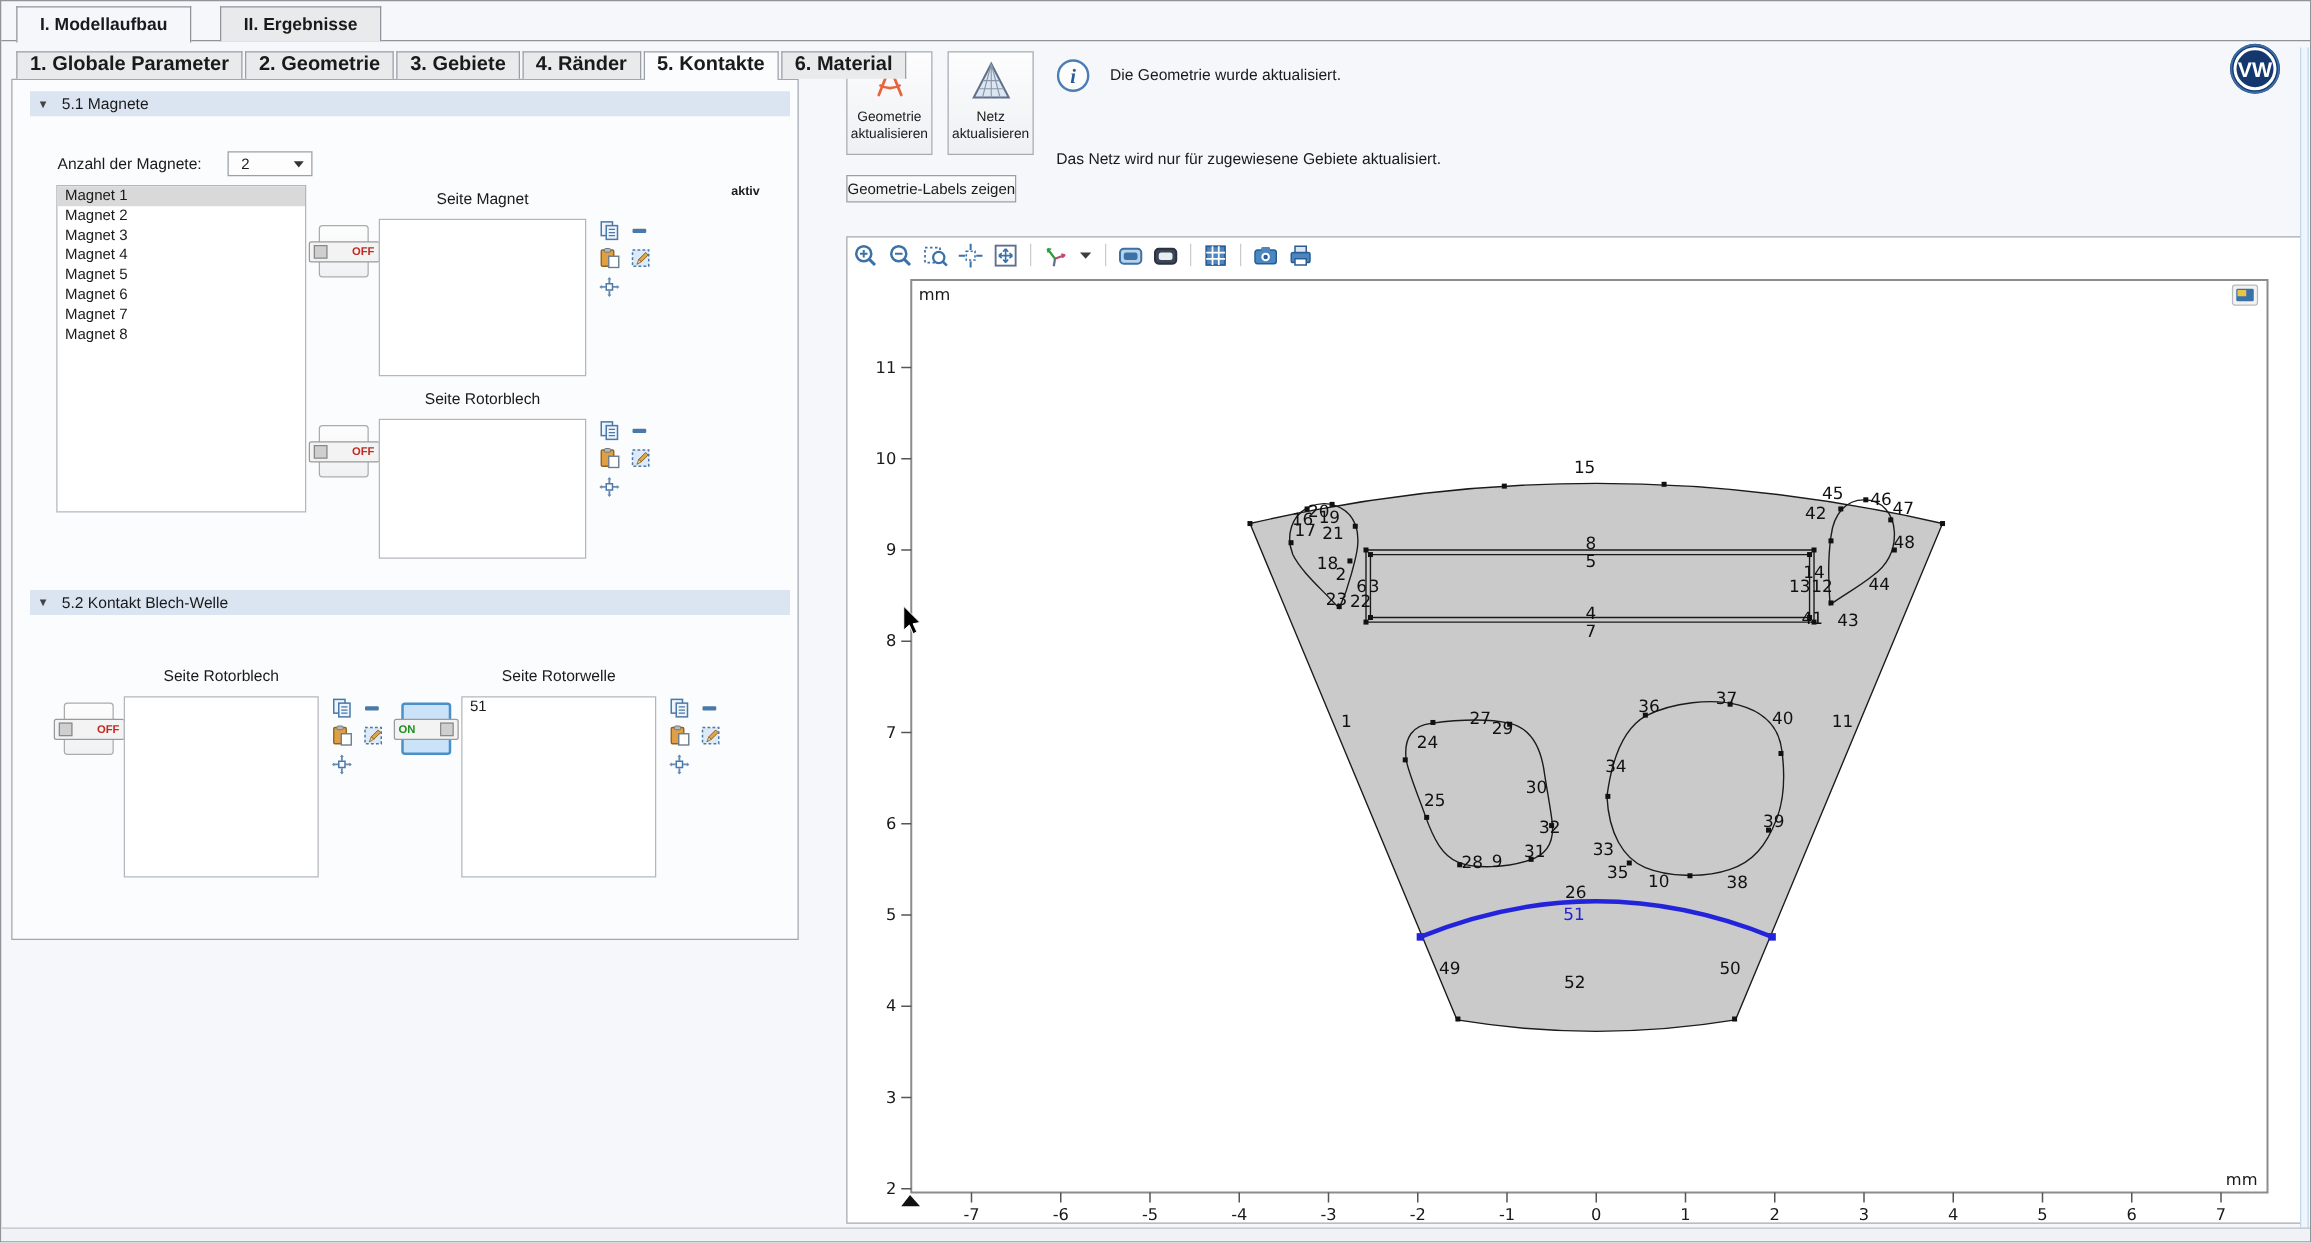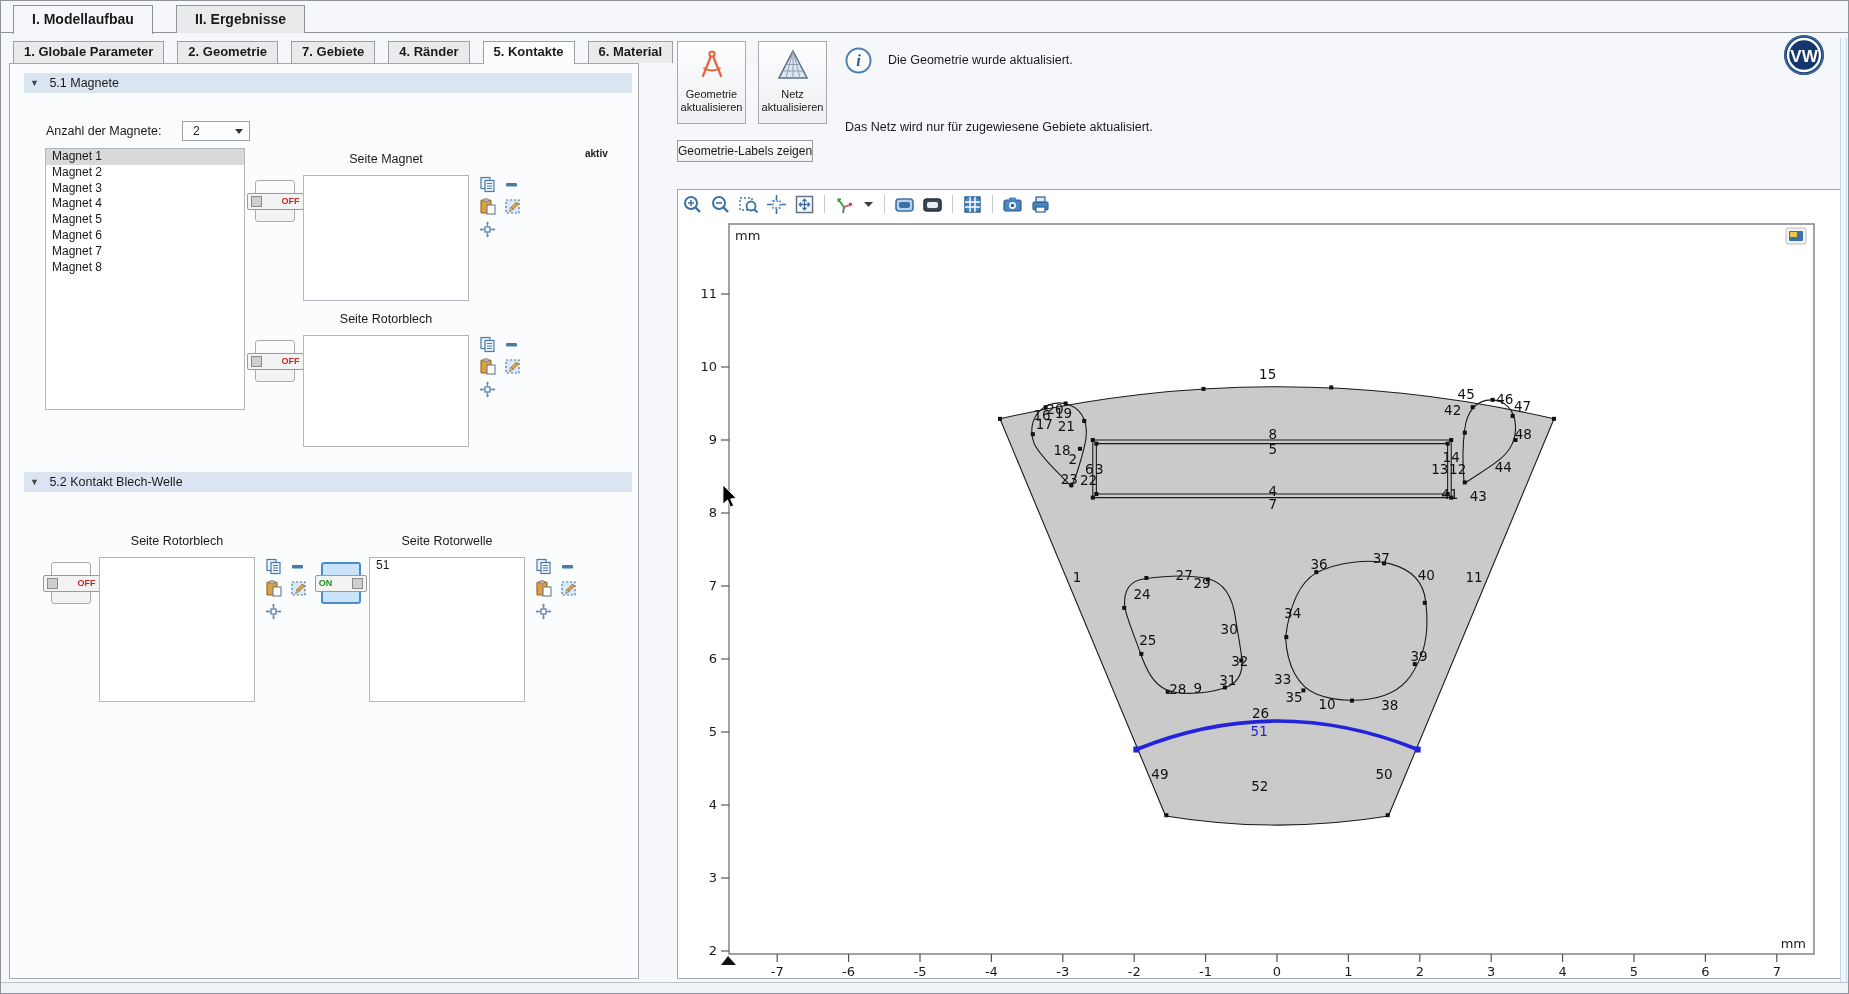--- a/index.html
+++ b/index.html
@@ -14,26 +14,26 @@
   .main-tab{
     position:absolute;top:4px;height:28px;padding:0 18px;line-height:26px;
     font-size:14px;font-weight:bold;border:1px solid #8f949b;border-bottom:none;
     background:#e9eaec;cursor:default;
   }
   .main-tab.active{background:#f6f7fa;height:29px;z-index:3;}
   
   #sub-tabbar{position:absolute;left:12px;top:40px;height:23px;z-index:2;}
   .sub-tab{
     position:relative;display:inline-block;height:22px;padding:0 10px;line-height:20px;
-    font-size:13px;font-weight:bold;border:1px solid #9aa0a6;border-bottom:none;
-    background:#e9eaec;margin-right:13px;vertical-align:top;
+    font-size:16px;font-weight:bold;border:1px solid #9aa0a6;border-bottom:none;
+    background:#e9eaec;margin-right:2px;vertical-align:top;
   }
   .sub-tab.active{background:#fbfcfd;height:23px;z-index:3;}
   #left-box{
-    position:absolute;left:8px;top:62px;width:630px;height:916px;
+    position:absolute;left:8px;top:62px;width:630px;height:689px;
     border:1px solid #a3a7ad;background:#fbfcfd;
   }
   .section-hdr{
     position:absolute;left:14px;width:608px;height:20px;background:#dbe5f2;
     font-size:12.5px;line-height:20px;padding-left:6px;
   }
   .section-hdr .tri{display:inline-block;margin-right:7px;font-size:9px;color:#444;transform:translateY(-1px);}
   .listbox{
     position:absolute;background:#ffffff;border:1px solid #b3b7bc;overflow:hidden;
     font-size:12px;
@@ -93,21 +93,21 @@
 </head>
 <body>
 
 <div id="app">
 
   <div id="main-tabbar">
       <div class="main-tab active" style="left: 12px;">I. Modellaufbau</div>
       <div class="main-tab" style="left: 175px;">II. Ergebnisse</div>
     </div>
 
-  <div id="sub-tabbar"><div class="sub-tab">1. Globale Parameter</div><div class="sub-tab">2. Geometrie</div><div class="sub-tab">7. Gebiete</div><div class="sub-tab">4. Ränder</div><div class="sub-tab active">5. Kontakte</div><div class="sub-tab">6. Material</div></div>
+  <div id="sub-tabbar"><div class="sub-tab">1. Globale Parameter</div><div class="sub-tab">2. Geometrie</div><div class="sub-tab">3. Gebiete</div><div class="sub-tab">4. Ränder</div><div class="sub-tab active">5. Kontakte</div><div class="sub-tab">6. Material</div></div>
   <div id="left-box">
 
     <div class="section-hdr" style="top:9px;">
       <span class="tri">▼</span>
       <span>5.1 Magnete</span>
     </div>
 
     <div class="field-label" style="left:36px;top:60px;">Anzahl der Magnete:</div>
     <div class="dropdown" style="left:172px;top:57px;">
       <span>2</span>

